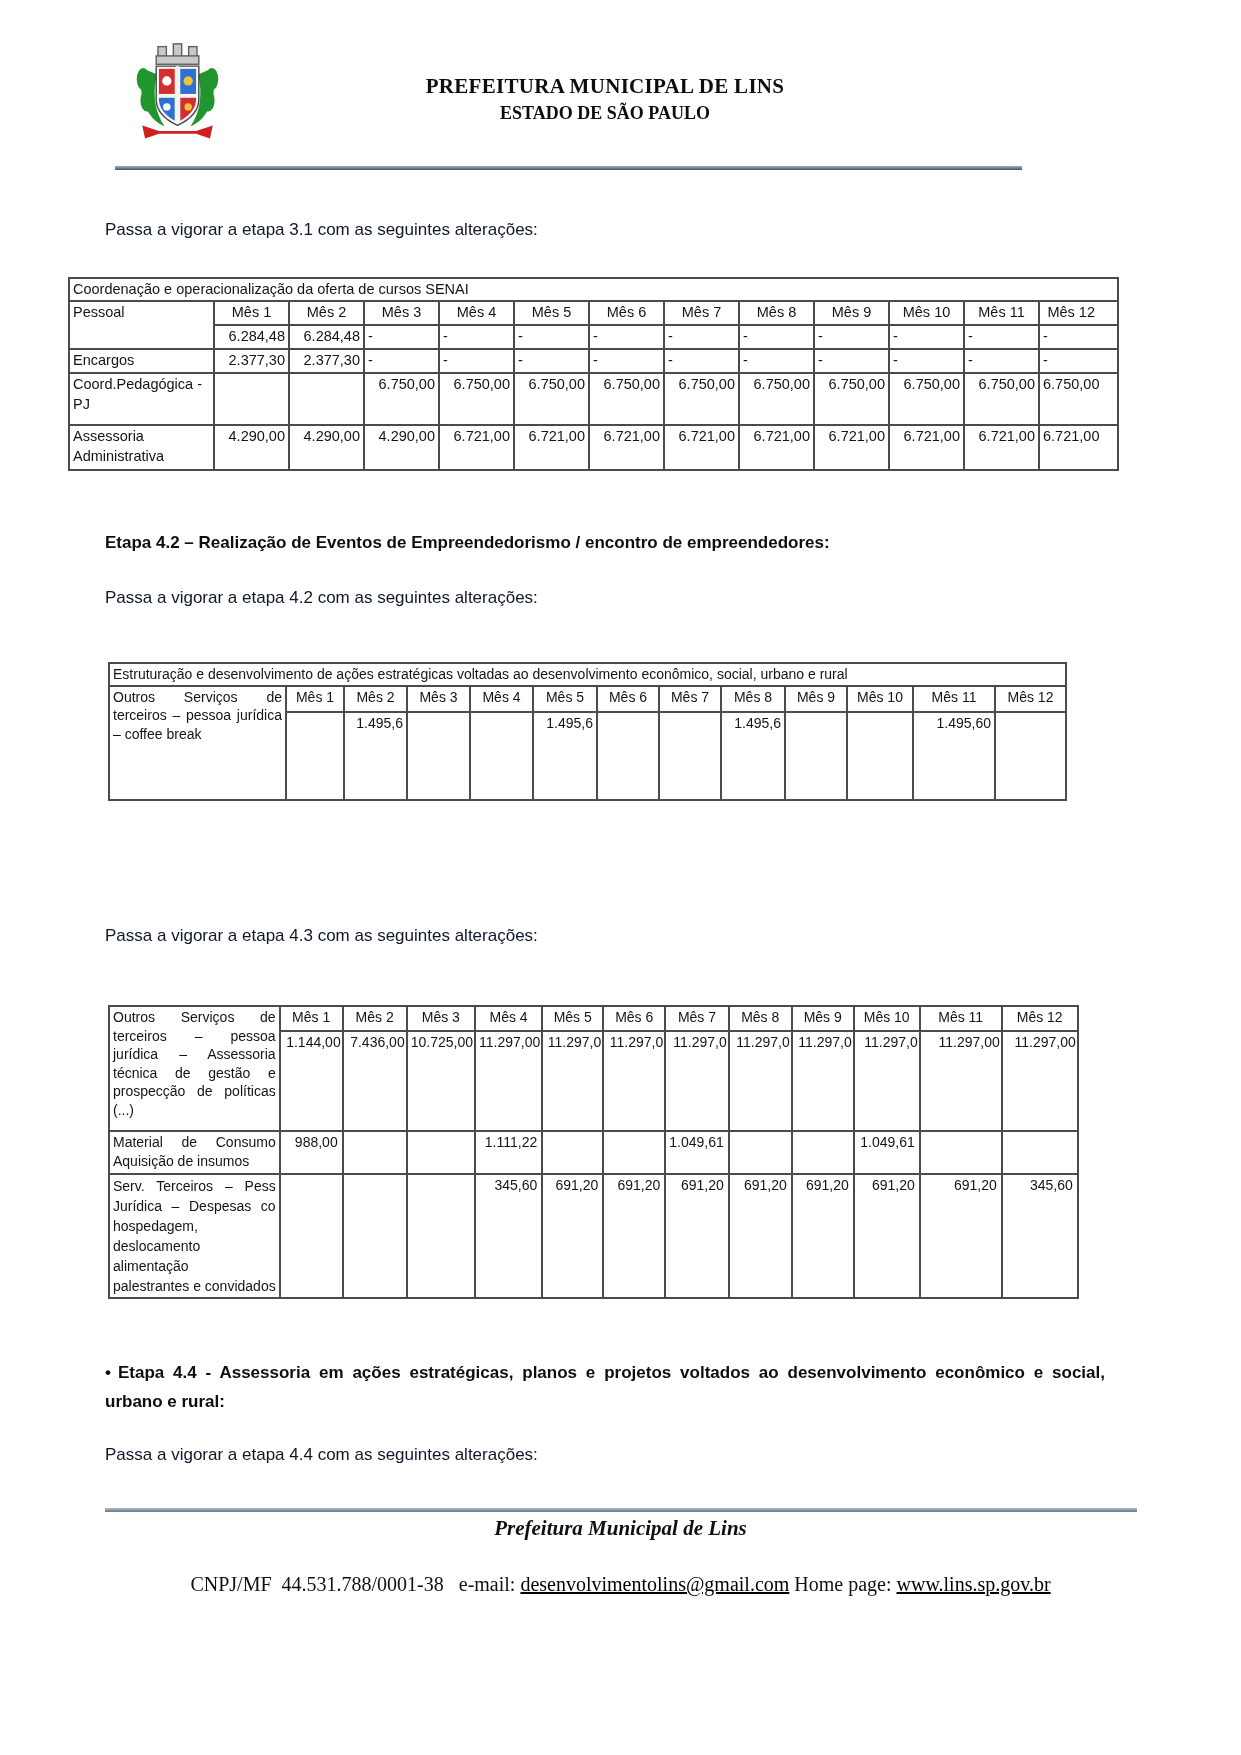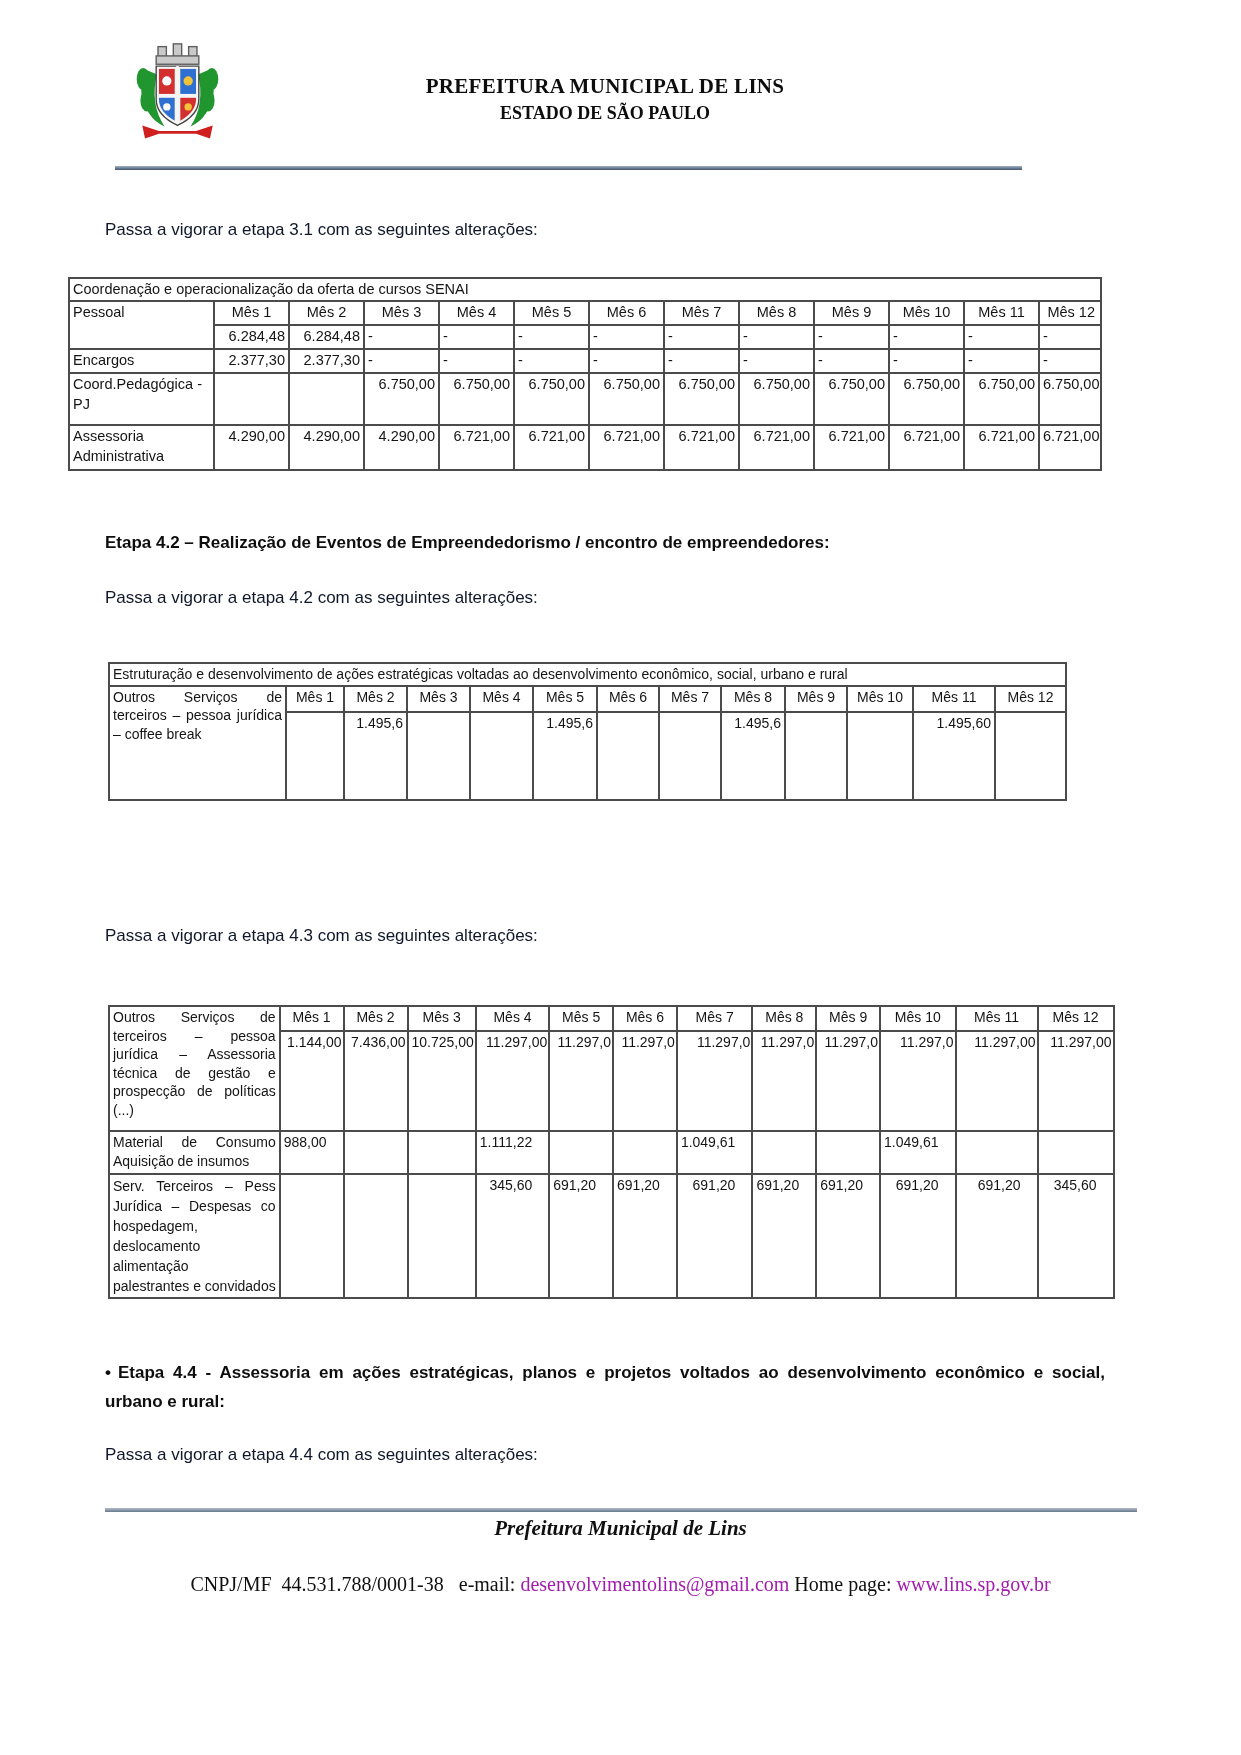--- a/index.html
+++ b/index.html
@@ -28,36 +28,36 @@
   table.t td{border:2px solid #4b4b4b;vertical-align:top;overflow:hidden;
              padding:1px 3px;line-height:1.33}
   td.ttl{white-space:nowrap;text-align:left;padding-left:8px}
   td.mh{text-align:center;white-space:nowrap;padding-top:2px}
   td.num{text-align:right;white-space:nowrap;padding-right:6px}
   td.dash{text-align:left;padding-left:13px}
   td.lbl{text-align:left;padding-left:7px}
   td.lblj{text-align:justify;padding:2px 6px;line-height:20px}
   td.vmid{vertical-align:middle}
   .t2 td,.t3 td{font-size:14px}
-  .t1 td:last-child{padding-right:1px}
-  .t3 td.num{padding-right:16px}
+  .t1 td:last-child{padding-right:18px}
+  .t3 td.num{padding-right:4px}
   .t3 tr.r1 td.num{padding-right:1px}
   .lline{white-space:nowrap;overflow:hidden;line-height:20px;text-align:left}
   .ljust{text-align:justify;text-align-last:justify}
 
   
   .f-rule{position:absolute;left:105px;top:1508px;width:1032px;height:4px;
           background:linear-gradient(#b3bdc9,#68798e)}
   .f-center{position:absolute;left:0;width:1241px;text-align:center;
             font-family:"Liberation Serif",serif;color:#101010}
   .f-name{top:1516px;font-size:21px;font-weight:bold;font-style:italic}
   .f-addr{top:1545px;font-size:20px}
   .f-cnpj{top:1573px;font-size:20px}
   .f-cnpj span{white-space:pre-wrap}
-  a.flink{color:#a21caf;cursor:pointer}
+  a.flink{color:#000000;text-decoration:underline;cursor:pointer}
 </style>
 </head>
 <body>
 
 <div class="page">
 
   <svg class="logo" viewBox="0 0 100 110">
     <g fill="#21962f">
       <path d="M16 30 q-12 25 4 48 q6 9 16 13 q-8 -12 -10 -26 q-2 -16 2 -30 z"></path>
       <path d="M84 30 q12 25 -4 48 q-6 9 -16 13 q8 -12 10 -26 q2 -16 -2 -30 z"></path>

